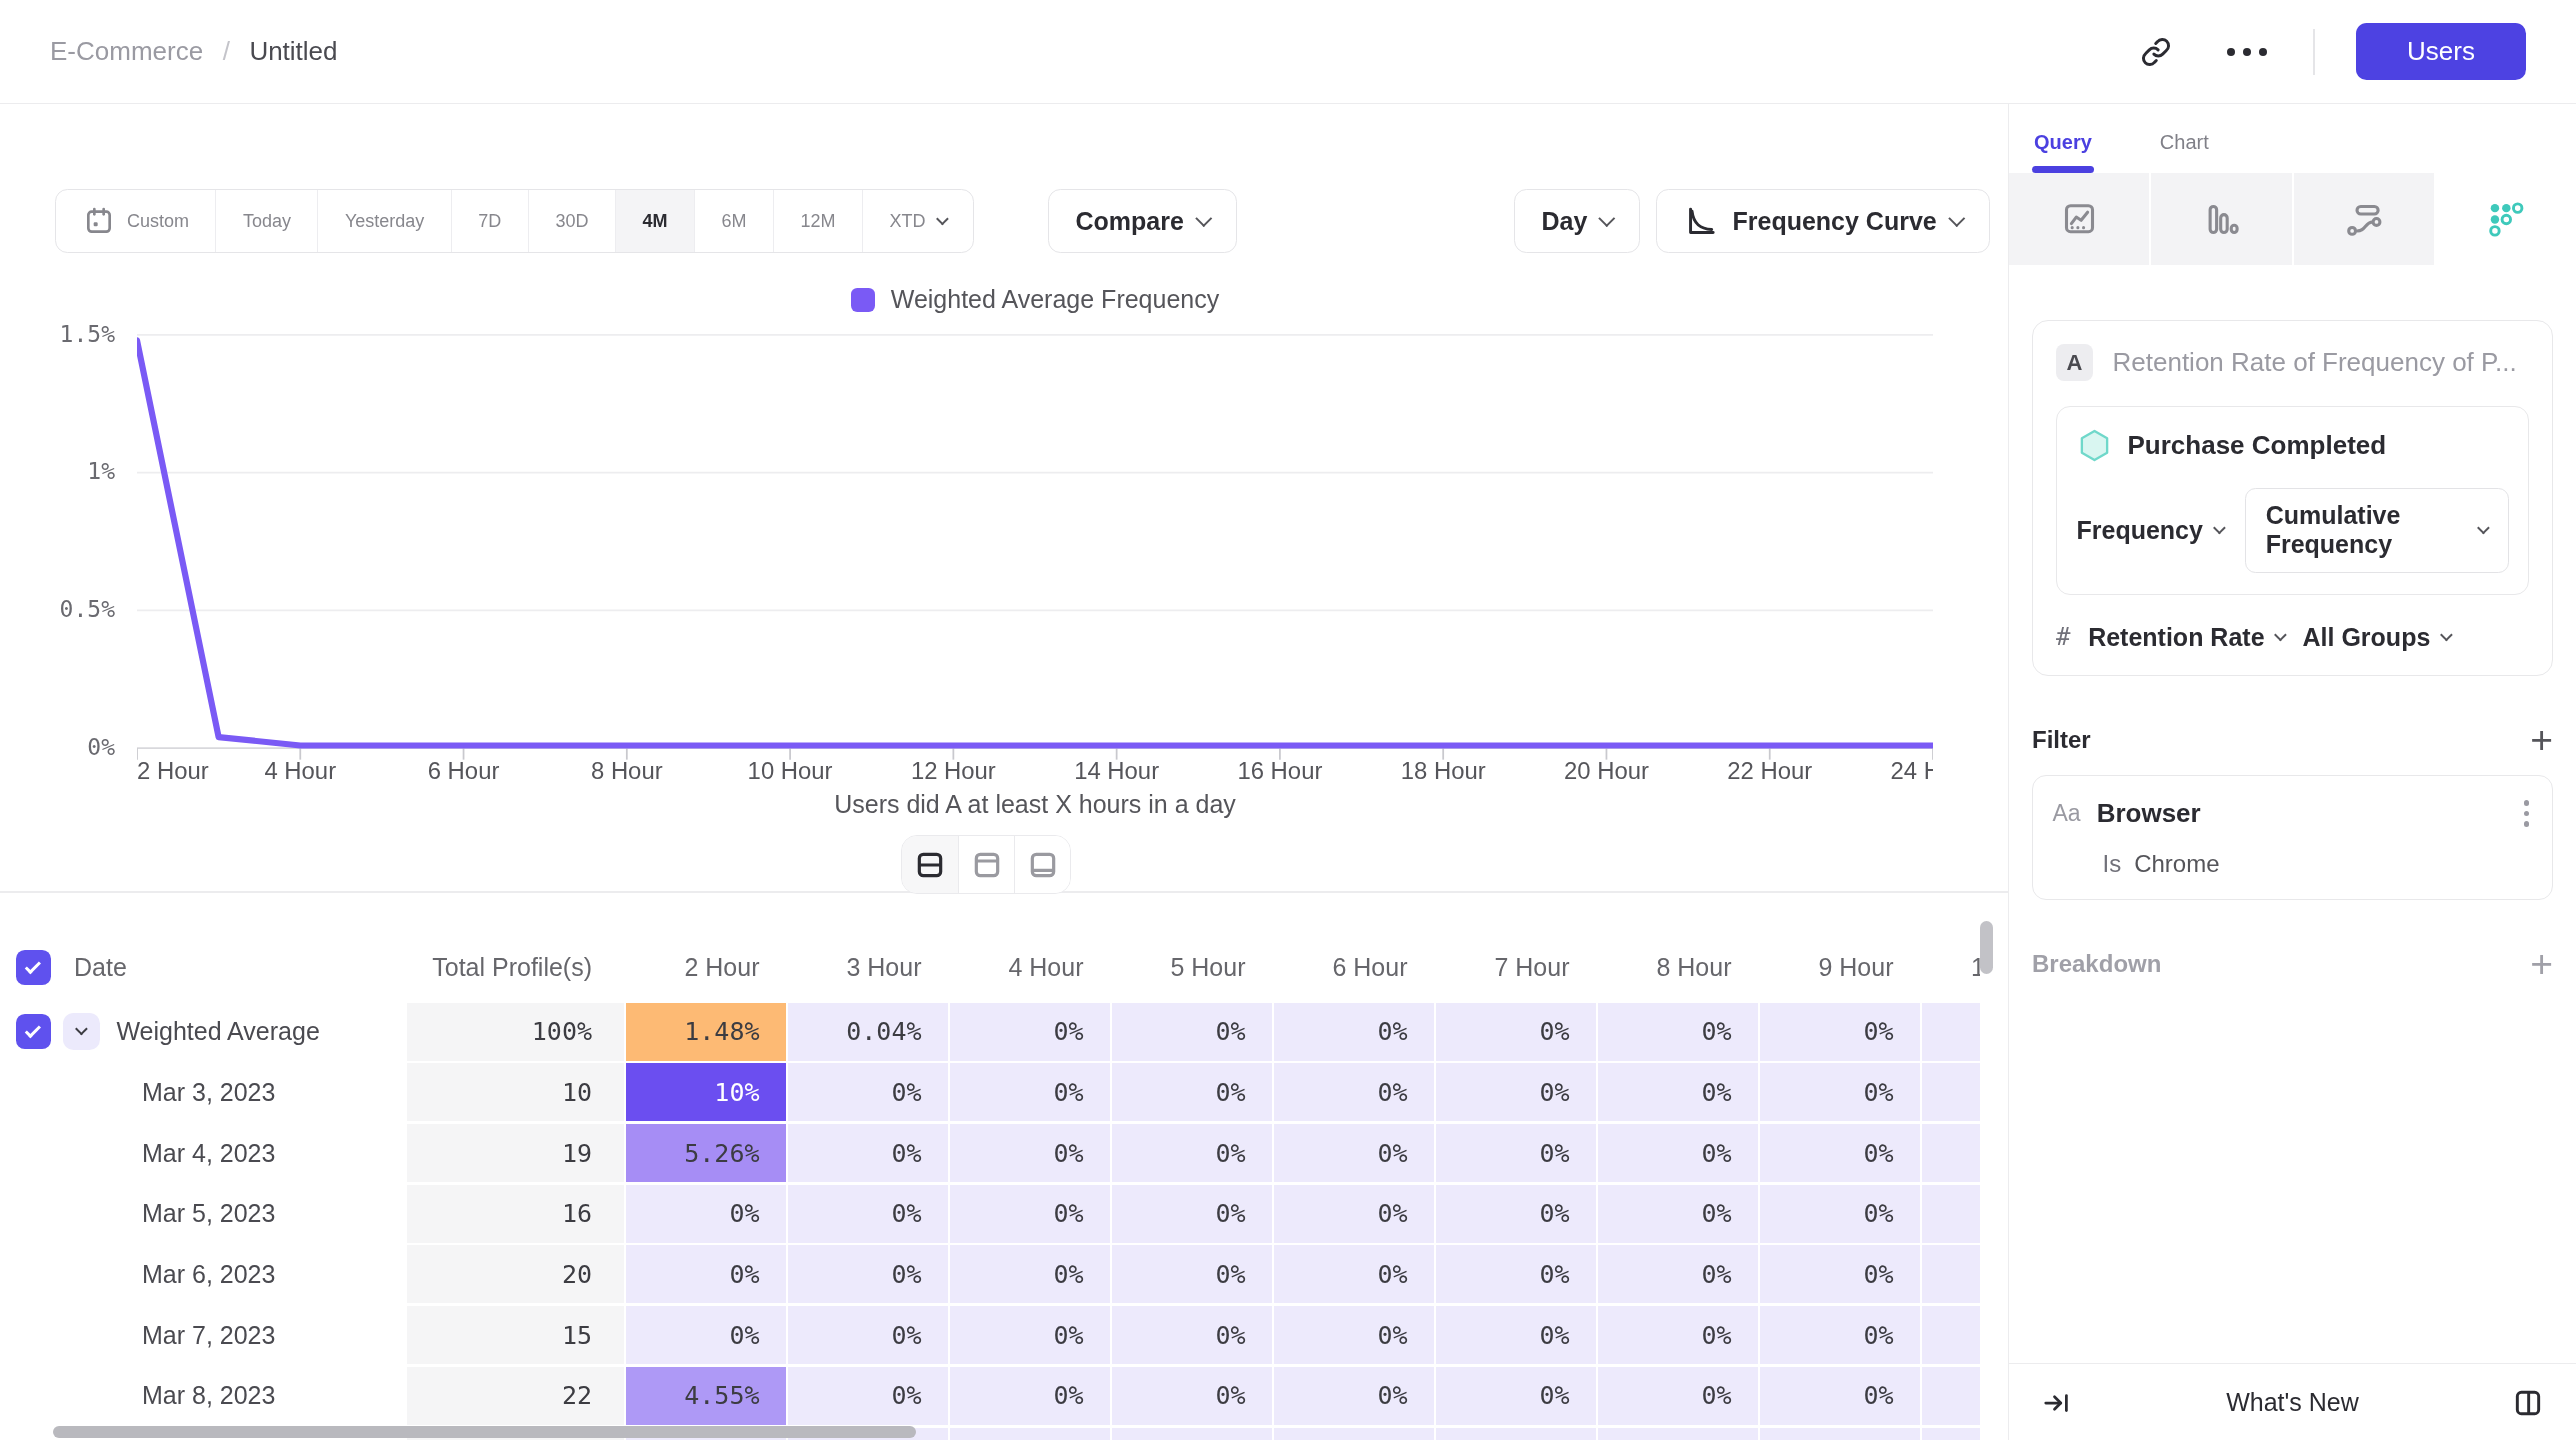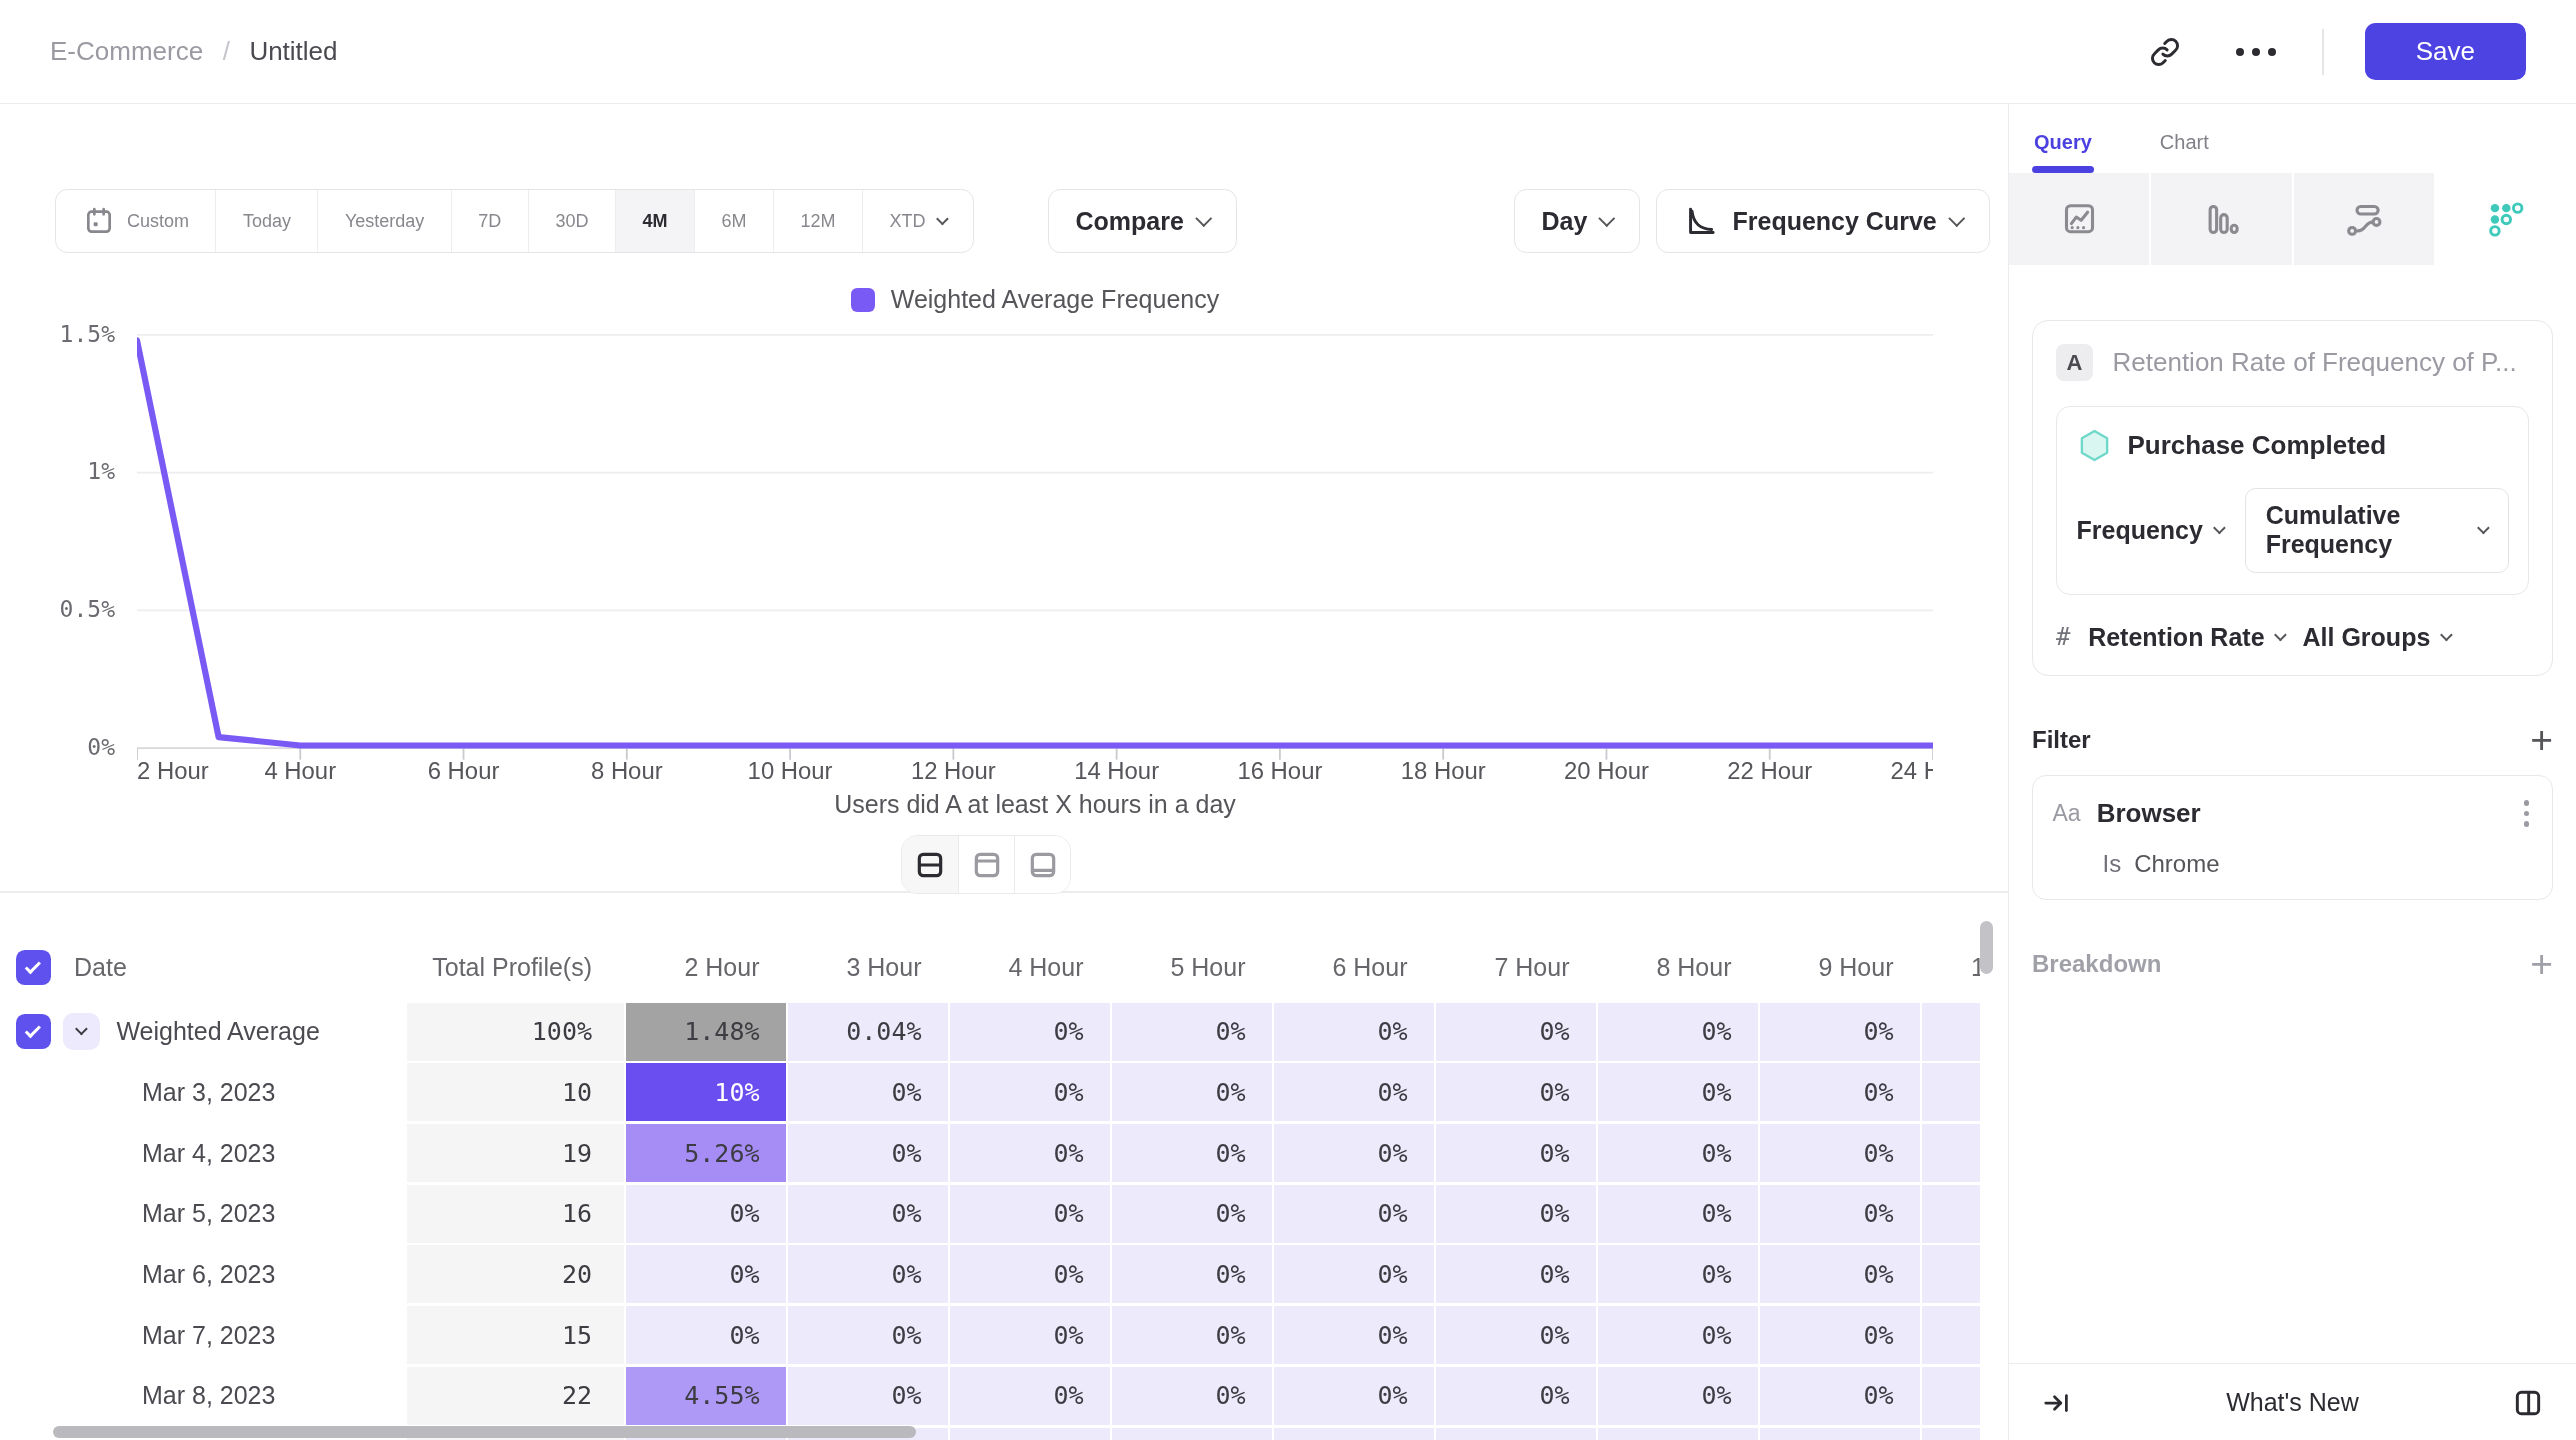--- a/index.html
+++ b/index.html
@@ -159,21 +159,21 @@
         </svg>
       </span>
       <span class="iconbtn">
         <span class="dots3">
             <i></i>
             <i></i>
             <i></i>
           </span>
       </span>
       <span class="vdiv"></span>
-      <button id="save-btn" style="background: rgb(77, 66, 226);">Save</button>
+      <button id="save-btn" style="background: rgb(77, 66, 226);">Users</button>
     </div>
   </div>
 
   <div id="content">
 
     <div id="range-group">
         <span class="seg">
           <svg class="ic" width="32" height="32" viewBox="0 0 24 24" fill="none" stroke="#87878d" stroke-width="2" stroke-linecap="round" stroke-linejoin="round">
             <rect x="4" y="5" width="16" height="15" rx="2.5"></rect>
             <line x1="8.5" y1="3" x2="8.5" y2="7"></line>
@@ -323,21 +323,21 @@
           <div class="c-date">
             <span class="cbox" style="background: rgb(95, 81, 238);">
               <i class="tick"></i>
             </span>
             <span class="expand">
               <span class="chev sm"></span>
             </span>
             <span class="date-lbl wavg-lbl">Weighted Average ...</span>
           </div>
           <div class="c-tot cell-num num">100%</div>
-          <div class="c-hr cell-num num" style="background: #a3a3a3; text-align: center;">1.48%</div>
+          <div class="c-hr cell-num num" style="background: #fdba74; text-align: center;">1.48%</div>
           <div class="c-hr cell-num num" style="background: rgb(237, 234, 252);">0.04%</div>
           <div class="c-hr cell-num num" style="background: rgb(237, 234, 252);">0%</div>
           <div class="c-hr cell-num num" style="background: rgb(237, 234, 252);">0%</div>
           <div class="c-hr cell-num num" style="background: rgb(237, 234, 252);">0%</div>
           <div class="c-hr cell-num num" style="background: rgb(237, 234, 252);">0%</div>
           <div class="c-hr cell-num num" style="background: rgb(237, 234, 252);">0%</div>
           <div class="c-hr cell-num num" style="background: rgb(237, 234, 252);">0%</div>
           <div class="c-part" style="background: rgb(237, 234, 252);"></div>
         </div>
         <div class="t-row sub">

